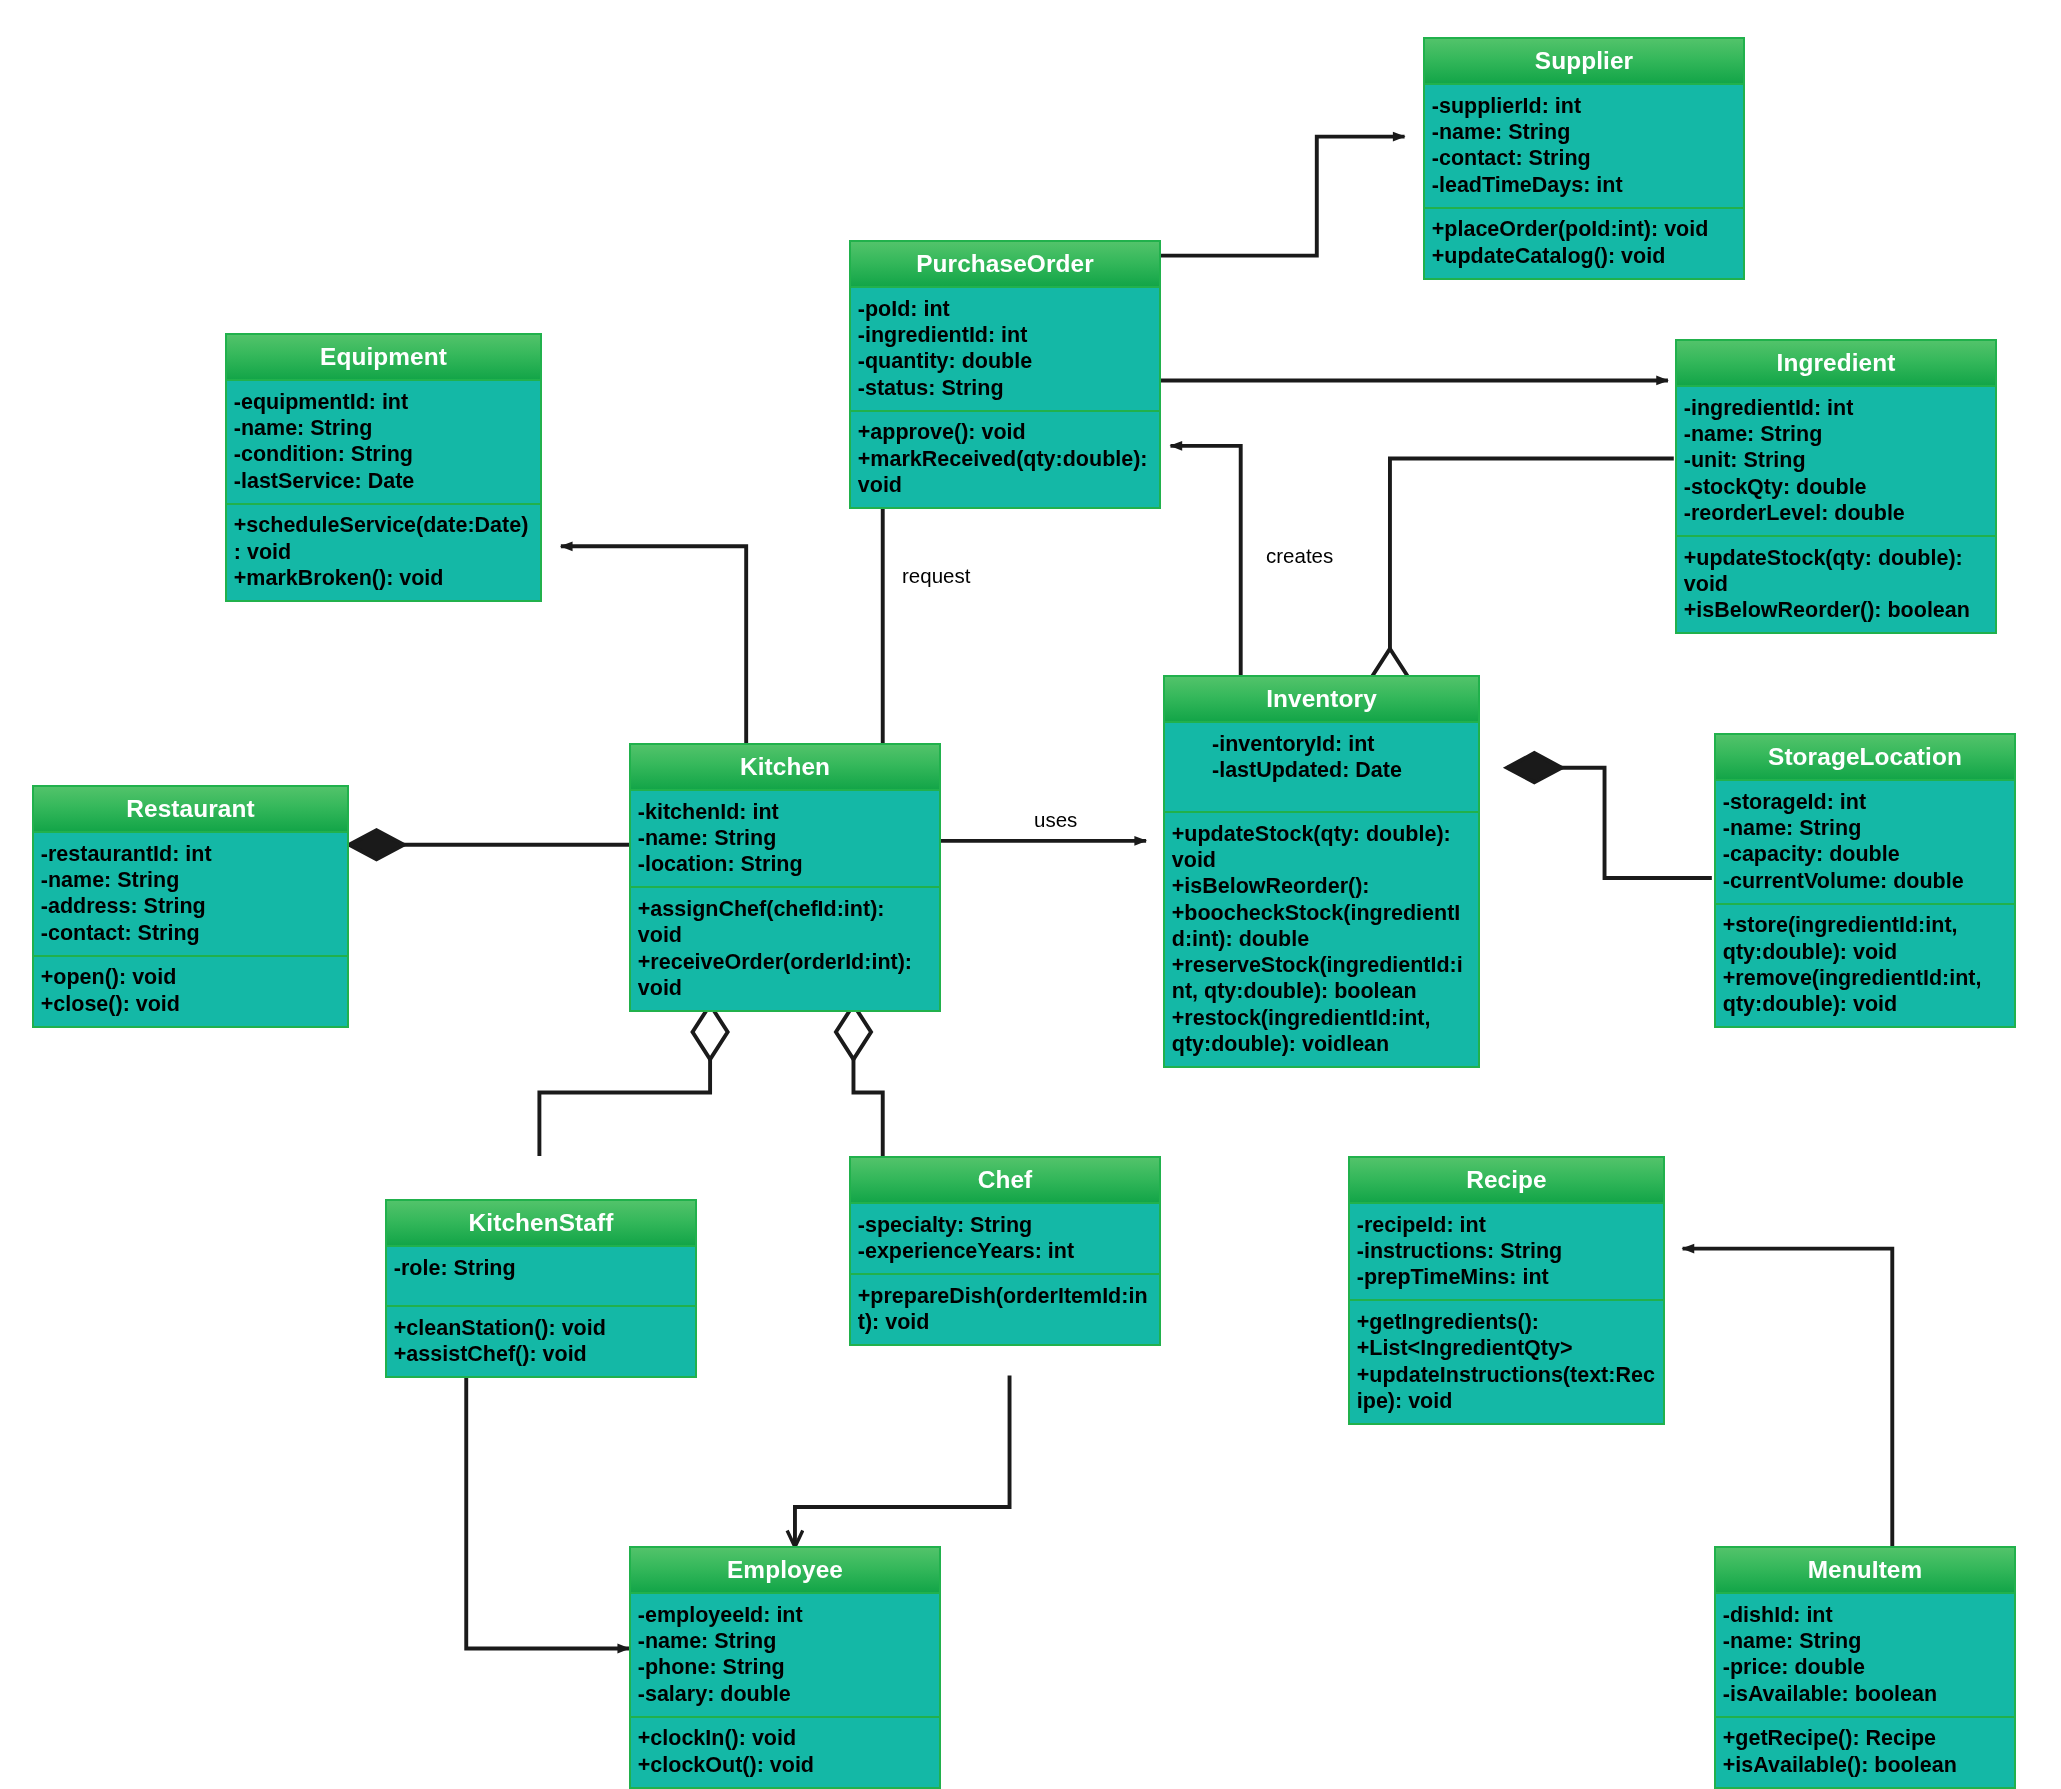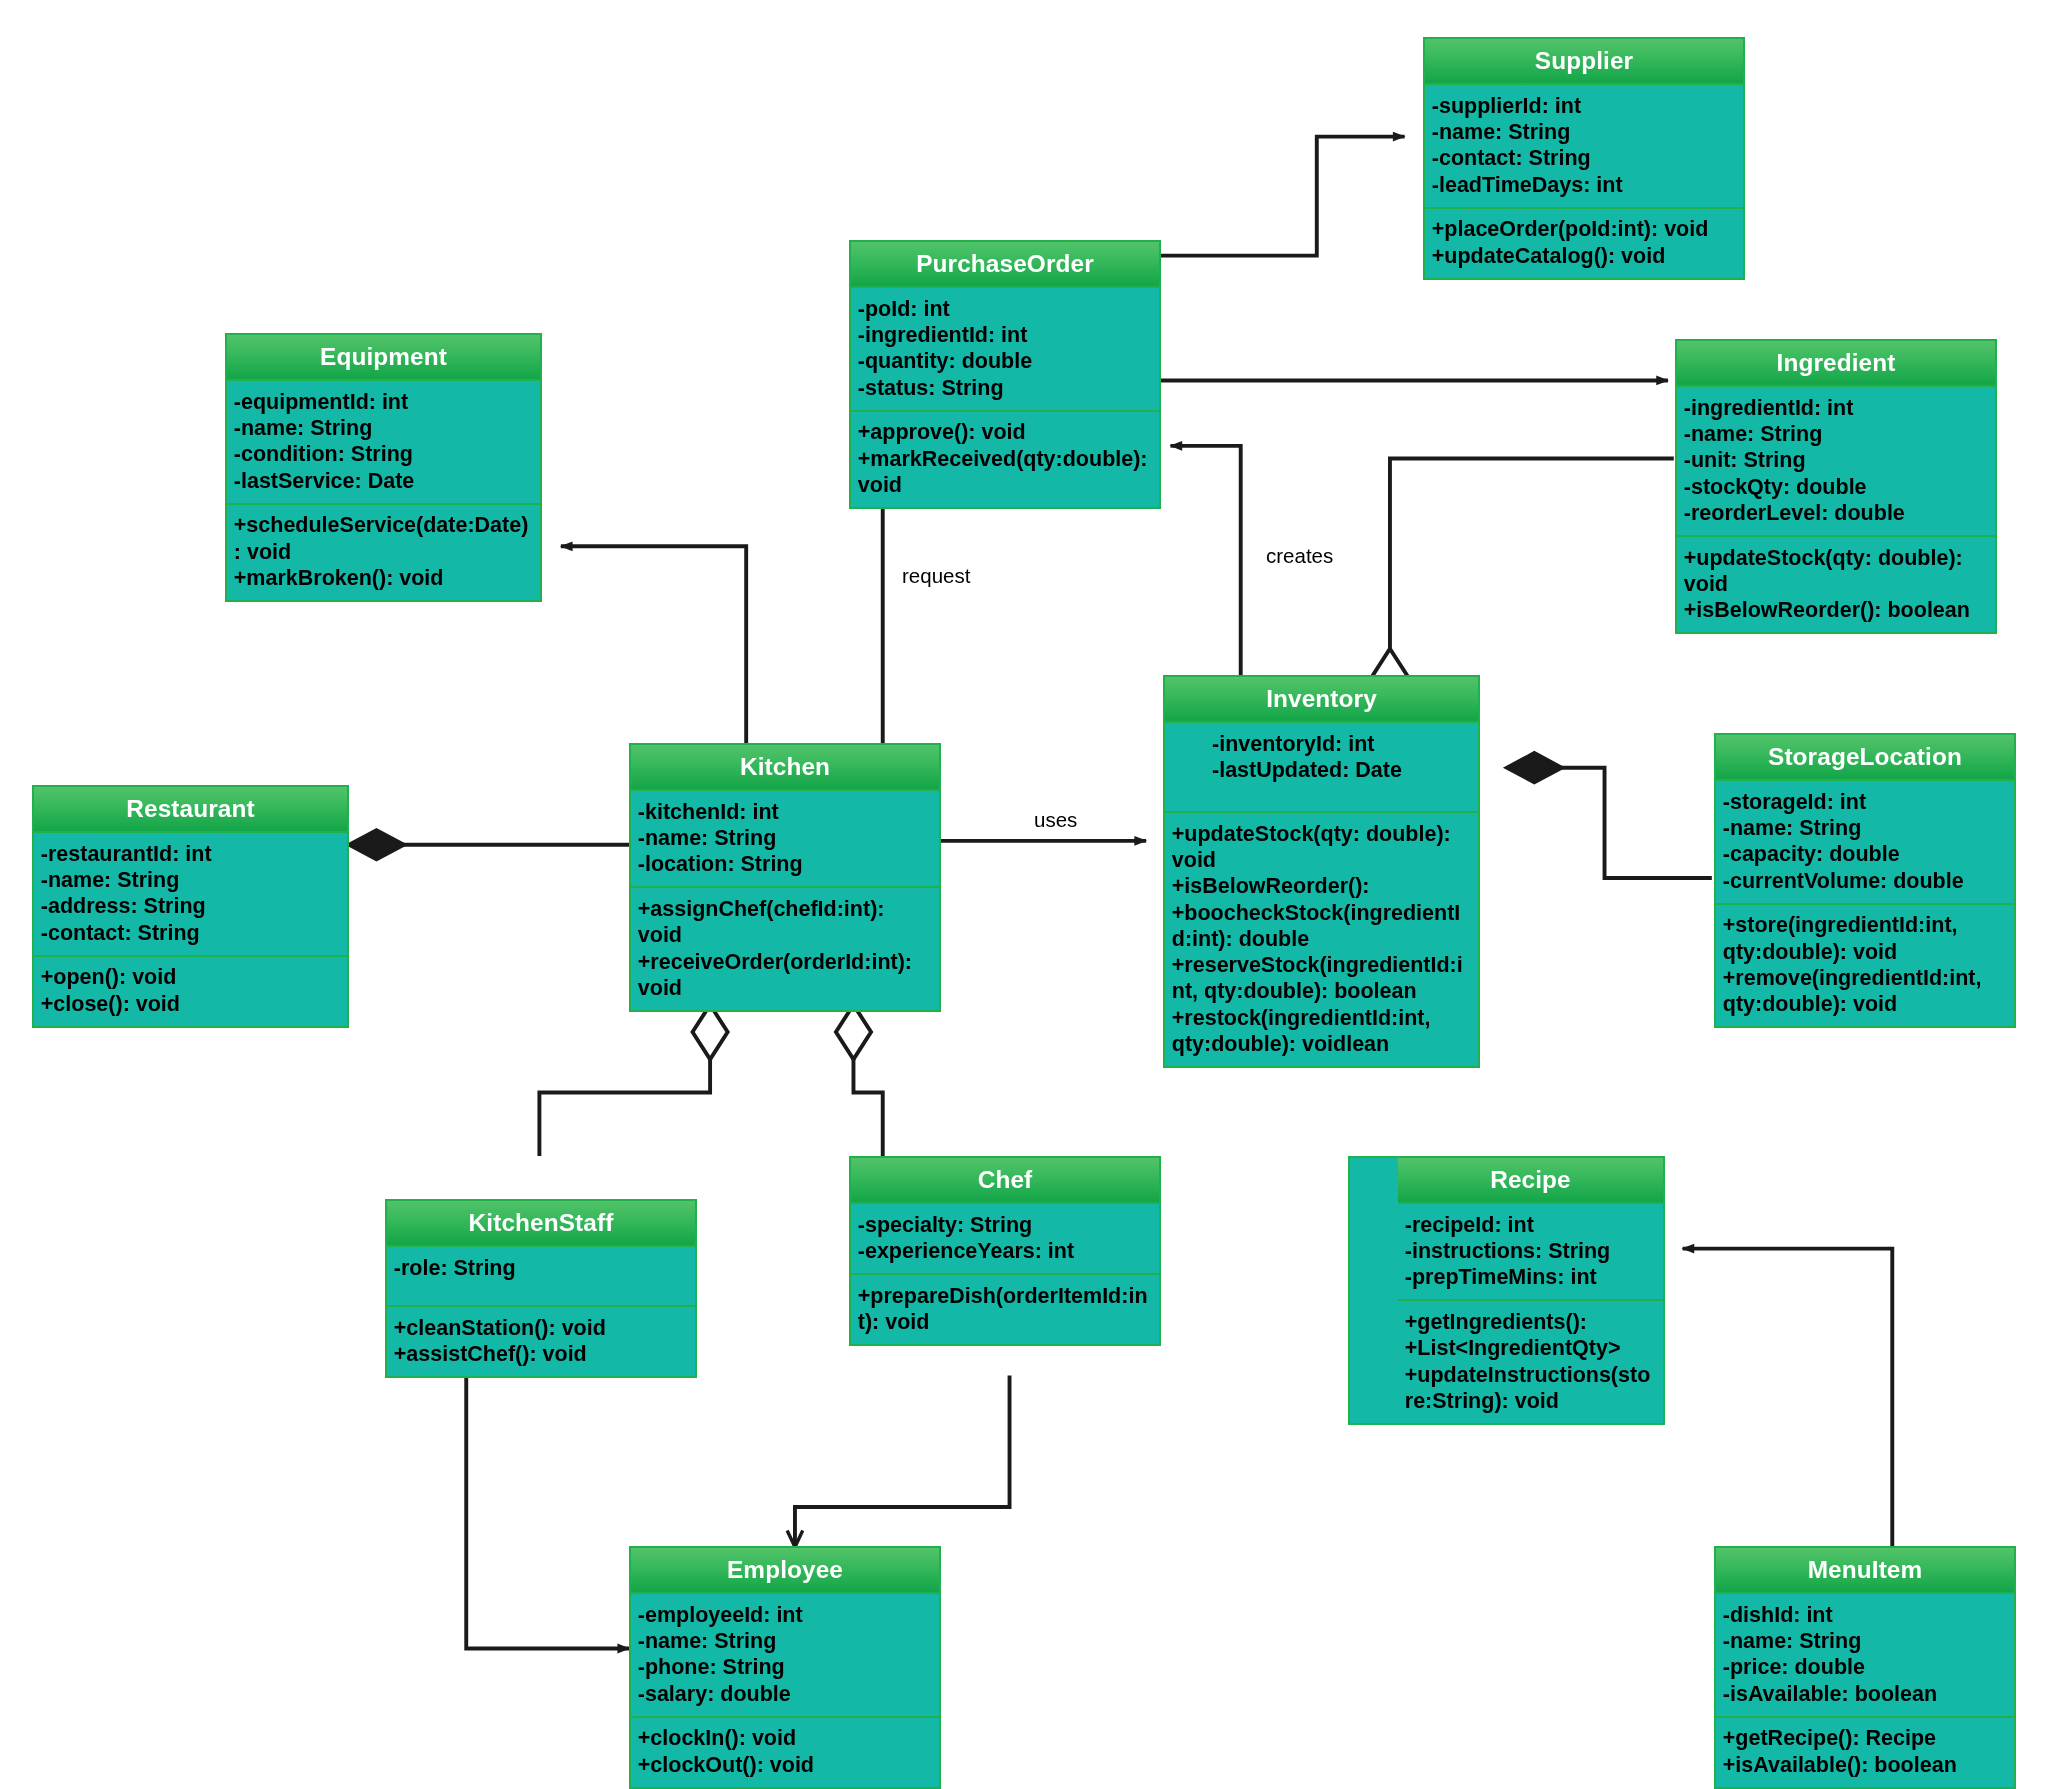--- a/index.html
+++ b/index.html
@@ -250,31 +250,31 @@
     <div class="uml-header">Chef</div>
     <div class="uml-compartment uml-attrs" style="min-height:60px;">
       <div class="uml-line">-specialty: String</div>
       <div class="uml-line">-experienceYears: int</div>
     </div>
     <div class="uml-compartment">
       <div class="uml-line">+prepareDish(orderItemId:int): void</div>
     </div>
   </div>
 
-  <div class="uml-class" style="left:1348px; top:1156px; width:317px;padding-left:48px;">
+  <div class="uml-class" style="left:1348px; top:1156px; width:317px;">
     <div class="uml-header">Recipe</div>
     <div class="uml-compartment uml-attrs">
       <div class="uml-line">-recipeId: int</div>
       <div class="uml-line">-instructions: String</div>
       <div class="uml-line">-prepTimeMins: int</div>
     </div>
     <div class="uml-compartment">
       <div class="uml-line">+getIngredients():</div>
       <div class="uml-line">+List&lt;IngredientQty&gt;</div>
-      <div class="uml-line">+updateInstructions(store:String): void</div>
+      <div class="uml-line">+updateInstructions(text:Recipe): void</div>
     </div>
   </div>
 
   <div class="uml-class" style="left:629px; top:1546px; width:312px;">
     <div class="uml-header">Employee</div>
     <div class="uml-compartment uml-attrs">
       <div class="uml-line">-employeeId: int</div>
       <div class="uml-line">-name: String</div>
       <div class="uml-line">-phone: String</div>
       <div class="uml-line">-salary: double</div>

